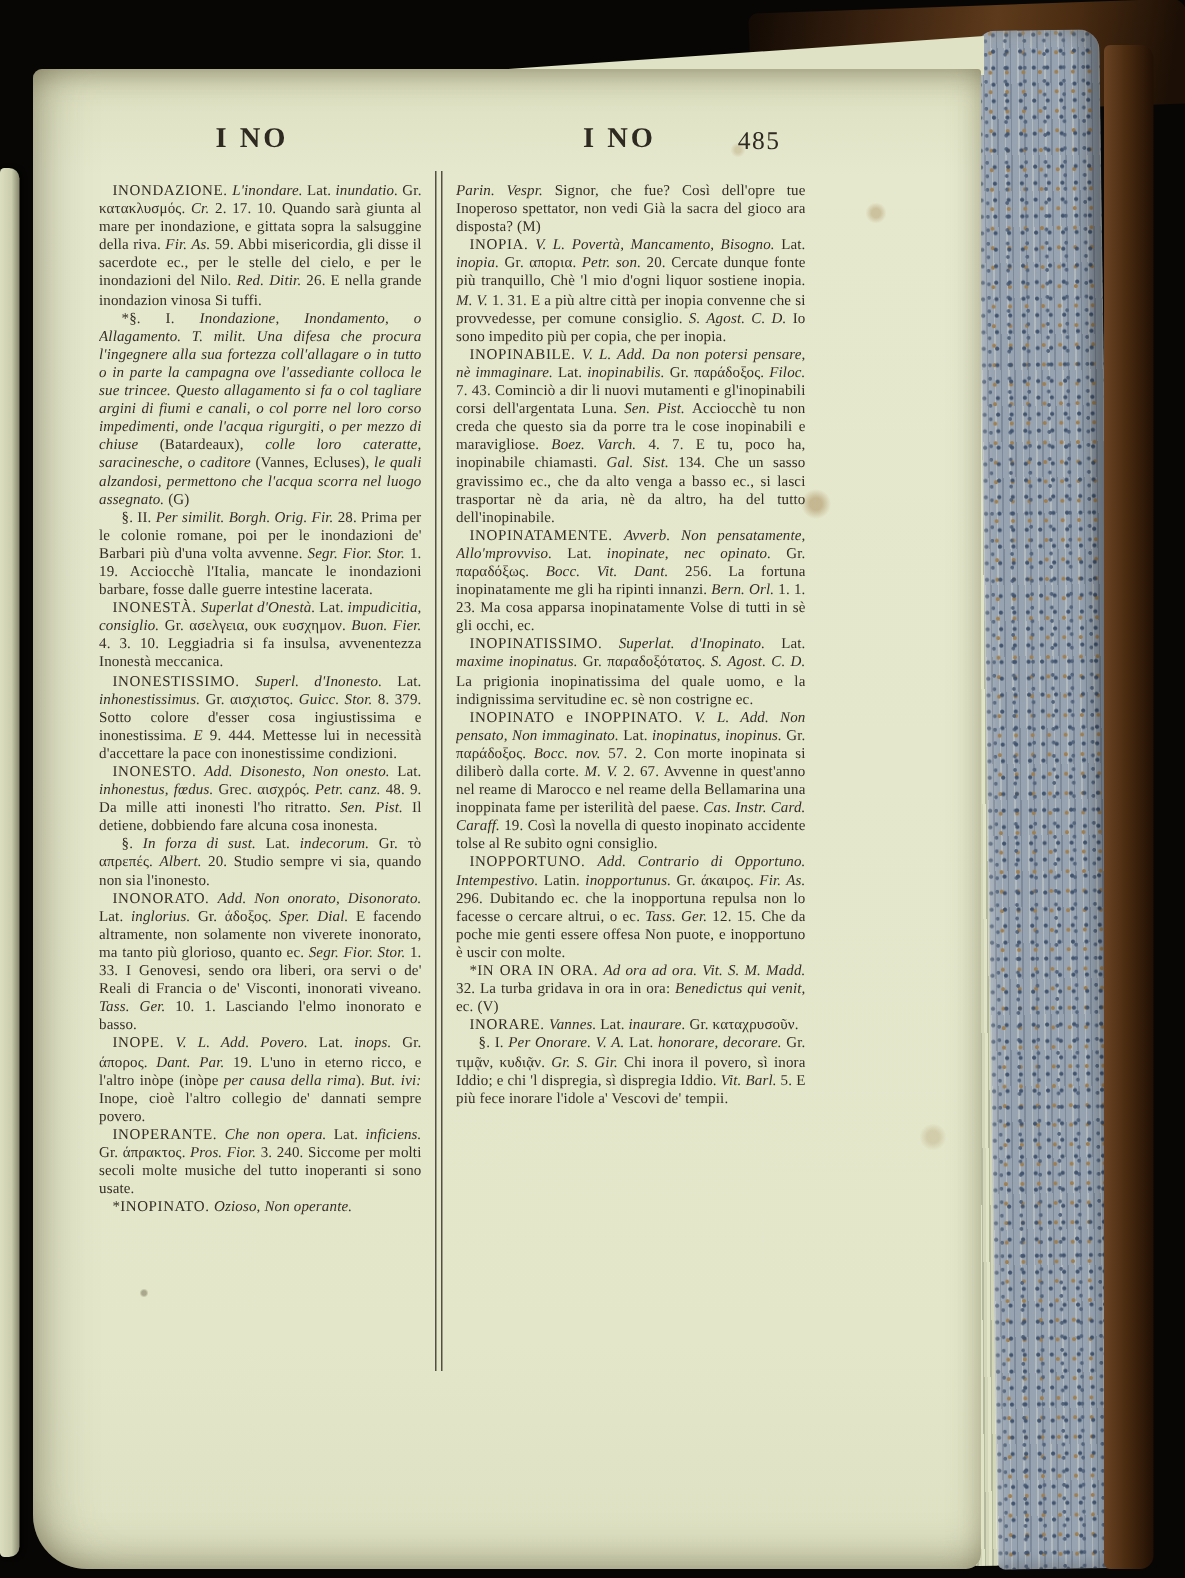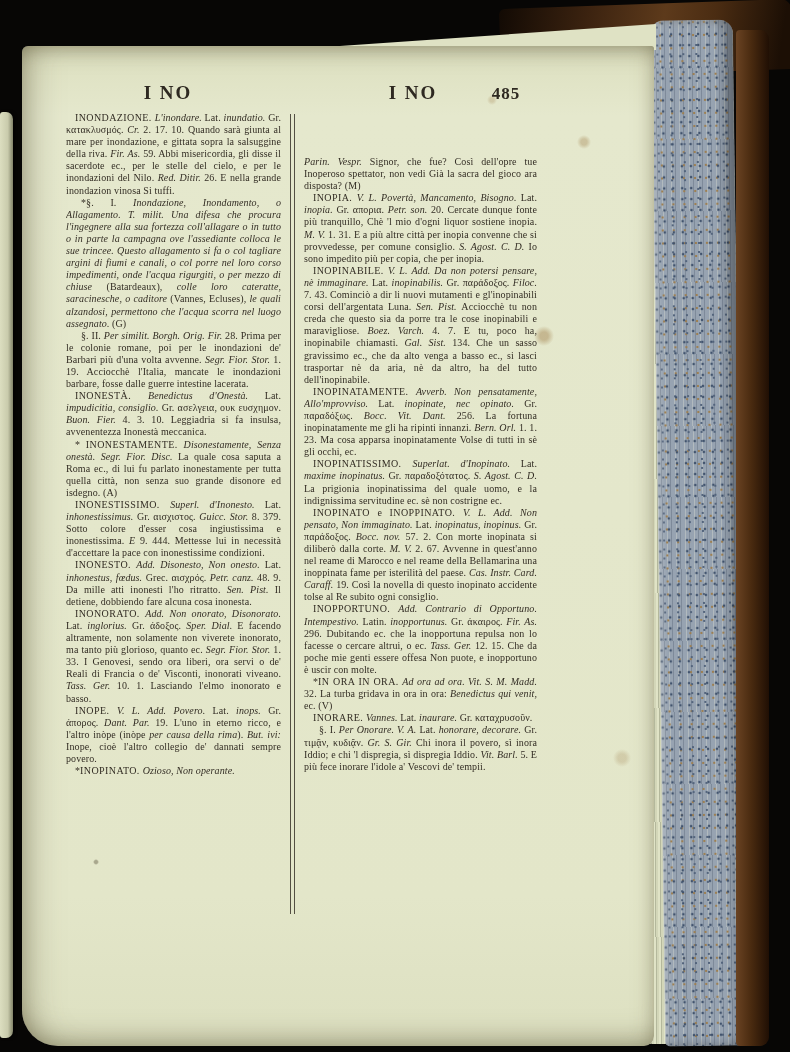--- a/index.html
+++ b/index.html
@@ -94,29 +94,29 @@
   .runhead{
     position:absolute;top:36px;width:110px;
     text-align:center;font-size:19px;line-height:22px;
     font-weight:bold;letter-spacing:2px;color:#2e2921;
   }
   .runhead.left{left:91px;}
   .runhead.right{left:336px;}
   .pagenum{
     position:absolute;top:38px;left:458px;width:52px;
     text-align:center;font-size:17px;line-height:20px;
-    font-weight:bold;color:#2e2921;letter-spacing:1px;
+    font-weight:normal;color:#2e2921;letter-spacing:1px;
   }
 
   .col{
-    position:absolute;top:66px;height:814px;overflow:hidden;
+    position:absolute;top:76px;height:814px;overflow:hidden;
     color:#332d24;
   }
   .col-left{left:44px;width:215px;}
-  .col-right{left:282px;width:233px;margin-top:44px;}
+  .col-right{left:282px;width:233px;}
 
   .divider{
     position:absolute;left:268px;top:68px;width:3px;height:800px;
     border-left:1px solid rgba(58,52,42,.85);
     border-right:1px solid rgba(58,52,42,.85);
   }
 
   .entry{
     margin:0;text-indent:9px;text-align:justify;
     font-size:10px;line-height:12.1px;
@@ -140,26 +140,27 @@
 
   <div class="page">
     <div class="runhead left">I NO</div>
     <div class="runhead right">I NO</div>
     <div class="pagenum">485</div>
 
     <div class="col col-left">
         <p class="entry"><span class="s-lem">INONDAZIONE. </span><span class="s-i">L'inondare. </span><span class="s-r">Lat. </span><span class="s-i">inundatio. </span><span class="s-r">Gr. κατακλυσμός. </span><span class="s-i">Cr. </span><span class="s-r">2. 17. 10. Quando sarà giunta al mare per inondazione, e gittata sopra la salsuggine della riva. </span><span class="s-i">Fir. As. </span><span class="s-r">59. Abbi misericordia, gli disse il sacerdote ec., per le stelle del cielo, e per le inondazioni del Nilo. </span><span class="s-i">Red. Ditir. </span><span class="s-r">26. E nella grande inondazion vinosa Si tuffi.</span></p>
         <p class="entry sect"><span class="s-r">*§. I. </span><span class="s-i">Inondazione, Inondamento, o Allagamento. T. milit. Una difesa che procura l'ingegnere alla sua fortezza coll'allagare o in tutto o in parte la campagna ove l'assediante colloca le sue trincee. Questo allagamento si fa o col tagliare argini di fiumi e canali, o col porre nel loro corso impedimenti, onde l'acqua rigurgiti, o per mezzo di chiuse </span><span class="s-r">(Batardeaux), </span><span class="s-i">colle loro cateratte, saracinesche, o caditore </span><span class="s-r">(Vannes, Ecluses), </span><span class="s-i">le quali alzandosi, permettono che l'acqua scorra nel luogo assegnato. </span><span class="s-r">(G)</span></p>
         <p class="entry sect"><span class="s-r">§. II. </span><span class="s-i">Per similit. Borgh. Orig. Fir. </span><span class="s-r">28. Prima per le colonie romane, poi per le inondazioni de' Barbari più d'una volta avvenne. </span><span class="s-i">Segr. Fior. Stor. </span><span class="s-r">1. 19. Acciocchè l'Italia, mancate le inondazioni barbare, fosse dalle guerre intestine lacerata.</span></p>
-        <p class="entry"><span class="s-lem">INONESTÀ. </span><span class="s-i">Benedictus d'Onestà. </span><span class="s-r">Lat. </span><span class="s-i">impudicitia, consiglio. </span><span class="s-r">Gr. ασελγεια, ουκ ευσχημον. </span><span class="s-i">Buon. Fier. </span><span class="s-r">4. 3. 10. Leggiadria si fa insulsa, avvenentezza Inonestà meccanica.</span></p>
-        <p class="entry"><span class="s-r">* </span><span class="s-lem">INONESTAMENTE. </span><span class="s-i">Disonestamente, Senza onestà. Segr. Fior. Disc. </span><span class="s-r">La quale cosa saputa a Roma ec., di lui fu parlato inonestamente per tutta quella città, non senza suo grande disonore ed isdegno. (A)</span></p>
+        <p class="entry"><span class="s-lem">INONESTÀ. </span><span class="s-i">Superlat d'Onestà. </span><span class="s-r">Lat. </span><span class="s-i">impudicitia, consiglio. </span><span class="s-r">Gr. ασελγεια, ουκ ευσχημον. </span><span class="s-i">Buon. Fier. </span><span class="s-r">4. 3. 10. Leggiadria si fa insulsa, avvenentezza Inonestà meccanica.</span></p>
         <p class="entry"><span class="s-lem">INONESTISSIMO. </span><span class="s-i">Superl. d'Inonesto. </span><span class="s-r">Lat. </span><span class="s-i">inhonestissimus. </span><span class="s-r">Gr. αισχιστος. </span><span class="s-i">Guicc. Stor. </span><span class="s-r">8. 379. Sotto colore d'esser cosa ingiustissima e inonestissima. </span><span class="s-i">E </span><span class="s-r">9. 444. Mettesse lui in necessità d'accettare la pace con inonestissime condizioni.</span></p>
         <p class="entry"><span class="s-lem">INONESTO. </span><span class="s-i">Add. Disonesto, Non onesto. </span><span class="s-r">Lat. </span><span class="s-i">inhonestus, fœdus. </span><span class="s-r">Grec. αισχρός. </span><span class="s-i">Petr. canz. </span><span class="s-r">48. 9. Da mille atti inonesti l'ho ritratto. </span><span class="s-i">Sen. Pist. </span><span class="s-r">Il detiene, dobbiendo fare alcuna cosa inonesta.</span></p>
+        <p class="entry sect"><span class="s-r">§. </span><span class="s-i">In forza di sust. </span><span class="s-r">Lat. </span><span class="s-i">indecorum. </span><span class="s-r">Gr. τὸ απρεπές. </span><span class="s-i">Albert. </span><span class="s-r">20. Studio sempre vi sia, quando non sia l'inonesto.</span></p>
         <p class="entry"><span class="s-lem">INONORATO. </span><span class="s-i">Add. Non onorato, Disonorato. </span><span class="s-r">Lat. </span><span class="s-i">inglorius. </span><span class="s-r">Gr. άδοξος. </span><span class="s-i">Sper. Dial. </span><span class="s-r">E facendo altramente, non solamente non viverete inonorato, ma tanto più glorioso, quanto ec. </span><span class="s-i">Segr. Fior. Stor. </span><span class="s-r">1. 33. I Genovesi, sendo ora liberi, ora servi o de' Reali di Francia o de' Visconti, inonorati viveano. </span><span class="s-i">Tass. Ger. </span><span class="s-r">10. 1. Lasciando l'elmo inonorato e basso.</span></p>
         <p class="entry"><span class="s-lem">INOPE. </span><span class="s-i">V. L. Add. Povero. </span><span class="s-r">Lat. </span><span class="s-i">inops. </span><span class="s-r">Gr. άπορος. </span><span class="s-i">Dant. Par. </span><span class="s-r">19. L'uno in eterno ricco, e l'altro inòpe (inòpe </span><span class="s-i">per causa della rima</span><span class="s-r">). </span><span class="s-i">But. ivi: </span><span class="s-r">Inope, cioè l'altro collegio de' dannati sempre povero.</span></p>
+        <p class="entry"><span class="s-lem">INOPERANTE. </span><span class="s-i">Che non opera. </span><span class="s-r">Lat. </span><span class="s-i">inficiens. </span><span class="s-r">Gr. άπρακτος. </span><span class="s-i">Pros. Fior. </span><span class="s-r">3. 240. Siccome per molti secoli molte musiche del tutto inoperanti si sono usate.</span></p>
         <p class="entry"><span class="s-r">*</span><span class="s-lem">INOPINATO. </span><span class="s-i">Ozioso, Non operante.</span></p>
       </div>
     <div class="divider"></div>
     <div class="col col-right">
         <p class="entry cont"><span class="s-i">Parin. Vespr. </span><span class="s-r">Signor, che fue? Così dell'opre tue Inoperoso spettator, non vedi Già la sacra del gioco ara disposta? (M)</span></p>
         <p class="entry"><span class="s-lem">INOPIA. </span><span class="s-i">V. L. Povertà, Mancamento, Bisogno. </span><span class="s-r">Lat. </span><span class="s-i">inopia. </span><span class="s-r">Gr. απορια. </span><span class="s-i">Petr. son. </span><span class="s-r">20. Cercate dunque fonte più tranquillo, Chè 'l mio d'ogni liquor sostiene inopia. </span><span class="s-i">M. V. </span><span class="s-r">1. 31. E a più altre città per inopia convenne che si provvedesse, per comune consiglio. </span><span class="s-i">S. Agost. C. D. </span><span class="s-r">Io sono impedito più per copia, che per inopia.</span></p>
         <p class="entry"><span class="s-lem">INOPINABILE. </span><span class="s-i">V. L. Add. Da non potersi pensare, nè immaginare. </span><span class="s-r">Lat. </span><span class="s-i">inopinabilis. </span><span class="s-r">Gr. παράδοξος. </span><span class="s-i">Filoc. </span><span class="s-r">7. 43. Cominciò a dir li nuovi mutamenti e gl'inopinabili corsi dell'argentata Luna. </span><span class="s-i">Sen. Pist. </span><span class="s-r">Acciocchè tu non creda che questo sia da porre tra le cose inopinabili e maravigliose. </span><span class="s-i">Boez. Varch. </span><span class="s-r">4. 7. E tu, poco ha, inopinabile chiamasti. </span><span class="s-i">Gal. Sist. </span><span class="s-r">134. Che un sasso gravissimo ec., che da alto venga a basso ec., si lasci trasportar nè da aria, nè da altro, ha del tutto dell'inopinabile.</span></p>
         <p class="entry"><span class="s-lem">INOPINATAMENTE. </span><span class="s-i">Avverb. Non pensatamente, Allo'mprovviso. </span><span class="s-r">Lat. </span><span class="s-i">inopinate, nec opinato. </span><span class="s-r">Gr. παραδόξως. </span><span class="s-i">Bocc. Vit. Dant. </span><span class="s-r">256. La fortuna inopinatamente me gli ha ripinti innanzi. </span><span class="s-i">Bern. Orl. </span><span class="s-r">1. 1. 23. Ma cosa apparsa inopinatamente Volse di tutti in sè gli occhi, ec.</span></p>
         <p class="entry"><span class="s-lem">INOPINATISSIMO. </span><span class="s-i">Superlat. d'Inopinato. </span><span class="s-r">Lat. </span><span class="s-i">maxime inopinatus. </span><span class="s-r">Gr. παραδοξότατος. </span><span class="s-i">S. Agost. C. D. </span><span class="s-r">La prigionia inopinatissima del quale uomo, e la indignissima servitudine ec. sè non costrigne ec.</span></p>
         <p class="entry"><span class="s-lem">INOPINATO </span><span class="s-r">e </span><span class="s-lem">INOPPINATO. </span><span class="s-i">V. L. Add. Non pensato, Non immaginato. </span><span class="s-r">Lat. </span><span class="s-i">inopinatus, inopinus. </span><span class="s-r">Gr. παράδοξος. </span><span class="s-i">Bocc. nov. </span><span class="s-r">57. 2. Con morte inopinata si diliberò dalla corte. </span><span class="s-i">M. V. </span><span class="s-r">2. 67. Avvenne in quest'anno nel reame di Marocco e nel reame della Bellamarina una inoppinata fame per isterilità del paese. </span><span class="s-i">Cas. Instr. Card. Caraff. </span><span class="s-r">19. Così la novella di questo inopinato accidente tolse al Re subito ogni consiglio.</span></p>

